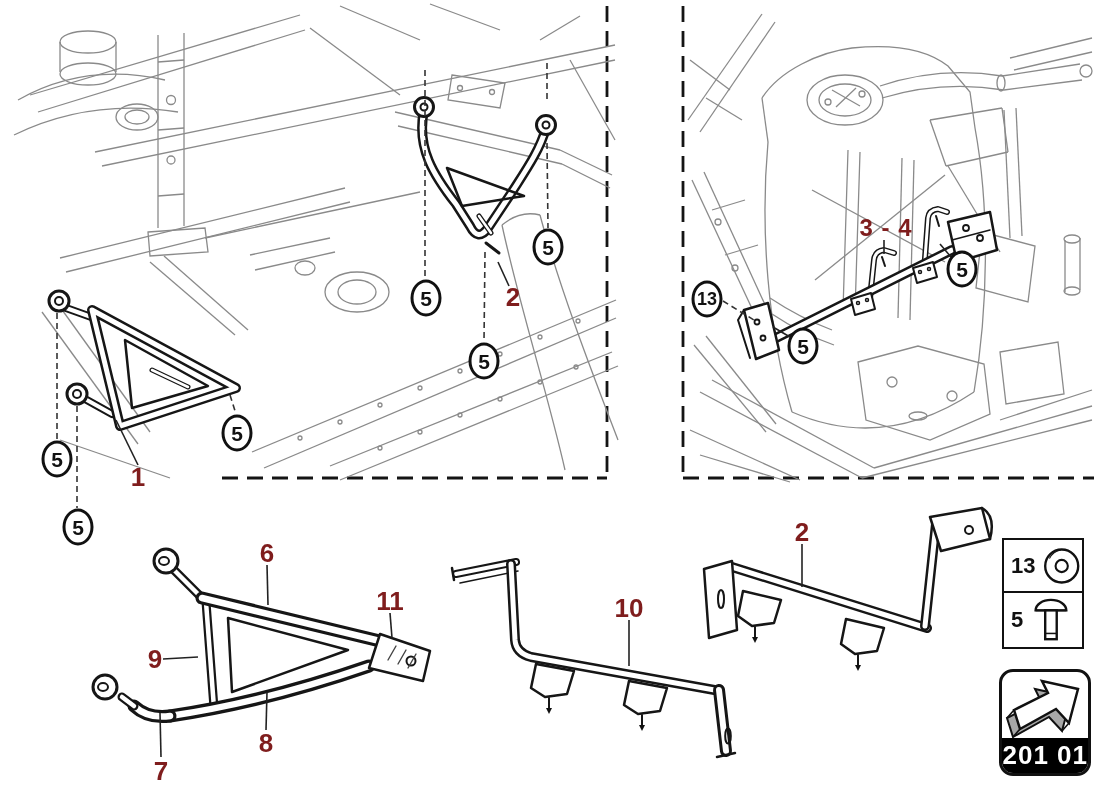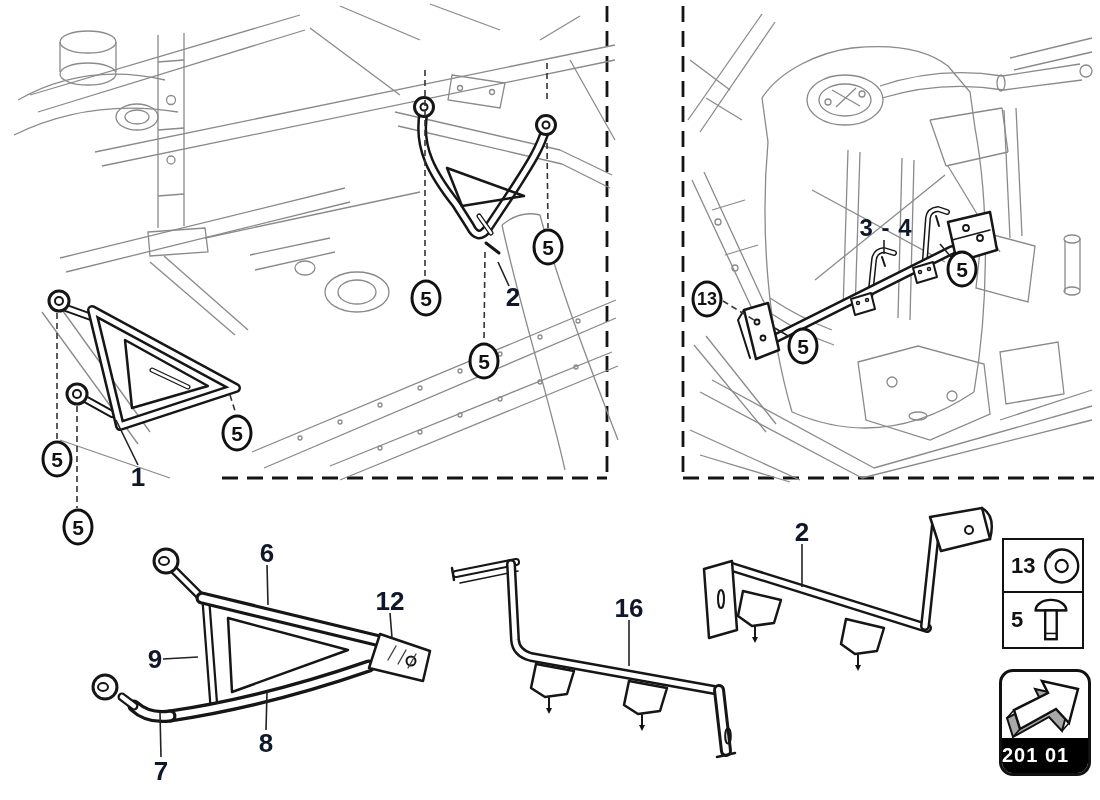--- a/index.html
+++ b/index.html
@@ -10,42 +10,42 @@
   #art{position:absolute;left:0;top:0;}
   .callout{
     position:absolute;width:31px;height:37px;box-sizing:border-box;
     border:3px solid #111;border-radius:50%;background:#fff;
     display:flex;align-items:center;justify-content:center;
     font-weight:bold;font-size:21px;color:#111;
     transform:translate(-50%,-50%);z-index:5;
   }
   .plabel{
     position:absolute;transform:translate(-50%,-50%);
-    font-weight:bold;font-size:26px;color:#0f172a;white-space:nowrap;z-index:5;
+    font-weight:bold;font-size:26px;color:#7f1d1d;white-space:nowrap;z-index:5;
   }
   .plabel.small{font-size:24px;letter-spacing:1px;}
   .legend-box{
     position:absolute;left:1002px;top:538px;width:82px;height:111px;
     box-sizing:border-box;border:2.5px solid #111;background:#fff;z-index:6;
   }
   .legend-cell{
     box-sizing:border-box;height:53px;display:flex;align-items:center;
     padding-left:7px;gap:5px;
   }
   .legend-cell.first{border-bottom:2.5px solid #111;}
   .legend-num{font-weight:bold;font-size:22px;color:#111;}
   .page-box{
     position:absolute;left:999px;top:669px;width:92px;height:107px;
     box-sizing:border-box;border:3px solid #111;border-radius:14px;
     background:#fff;overflow:hidden;z-index:6;
   }
   .page-band{
     position:absolute;left:0;right:0;bottom:0;height:35px;background:#000;
-    display:flex;align-items:center;justify-content:flex-start;
-    color:#fff;font-weight:bold;font-size:20px;letter-spacing:1px;
+    display:flex;align-items:center;justify-content:flex-end;
+    color:#fff;font-weight:bold;font-size:26px;letter-spacing:1px;
   }
   .page-arrow{position:absolute;left:0px;top:2px;}
 </style>
 </head>
 <body>
 
 <div id="stage">
 
   <svg id="art" width="1100" height="800" viewBox="0 0 1100 800">
 
@@ -342,25 +342,25 @@
   <div class="callout" style="left:57px;top:459px">5</div>
   <div class="callout" style="left:78px;top:527px">5</div>
   <div class="callout" style="left:707px;top:299px;font-size:18px">13</div>
   <div class="callout" style="left:962px;top:269px">5</div>
   <div class="callout" style="left:803px;top:346px">5</div>
 
   <div class="plabel" style="left:138px;top:477px">1</div>
   <div class="plabel" style="left:513px;top:297px">2</div>
   <div class="plabel small" style="left:886px;top:228px">3 - 4</div>
   <div class="plabel" style="left:267px;top:553px">6</div>
-  <div class="plabel" style="left:390px;top:601px">12</div>
+  <div class="plabel" style="left:390px;top:601px">11</div>
   <div class="plabel" style="left:155px;top:659px">9</div>
   <div class="plabel" style="left:266px;top:743px">8</div>
   <div class="plabel" style="left:161px;top:771px">7</div>
-  <div class="plabel" style="left:629px;top:608px">16</div>
+  <div class="plabel" style="left:629px;top:608px">10</div>
   <div class="plabel" style="left:802px;top:532px">2</div>
 
   <div class="legend-box">
     <div class="legend-cell first">
       <span class="legend-num">13</span>
       <svg width="42" height="42" viewBox="0 0 44 44">
         <circle cx="23" cy="22" r="17.5" fill="#fff" stroke="#111" stroke-width="2.5"></circle>
         <circle cx="23" cy="22" r="6.5" fill="#fff" stroke="#111" stroke-width="2.2"></circle>
         <path d="M10,14 A17.5,17.5 0 0 1 22,5" fill="none" stroke="#111" stroke-width="1.2"></path>
       </svg>

